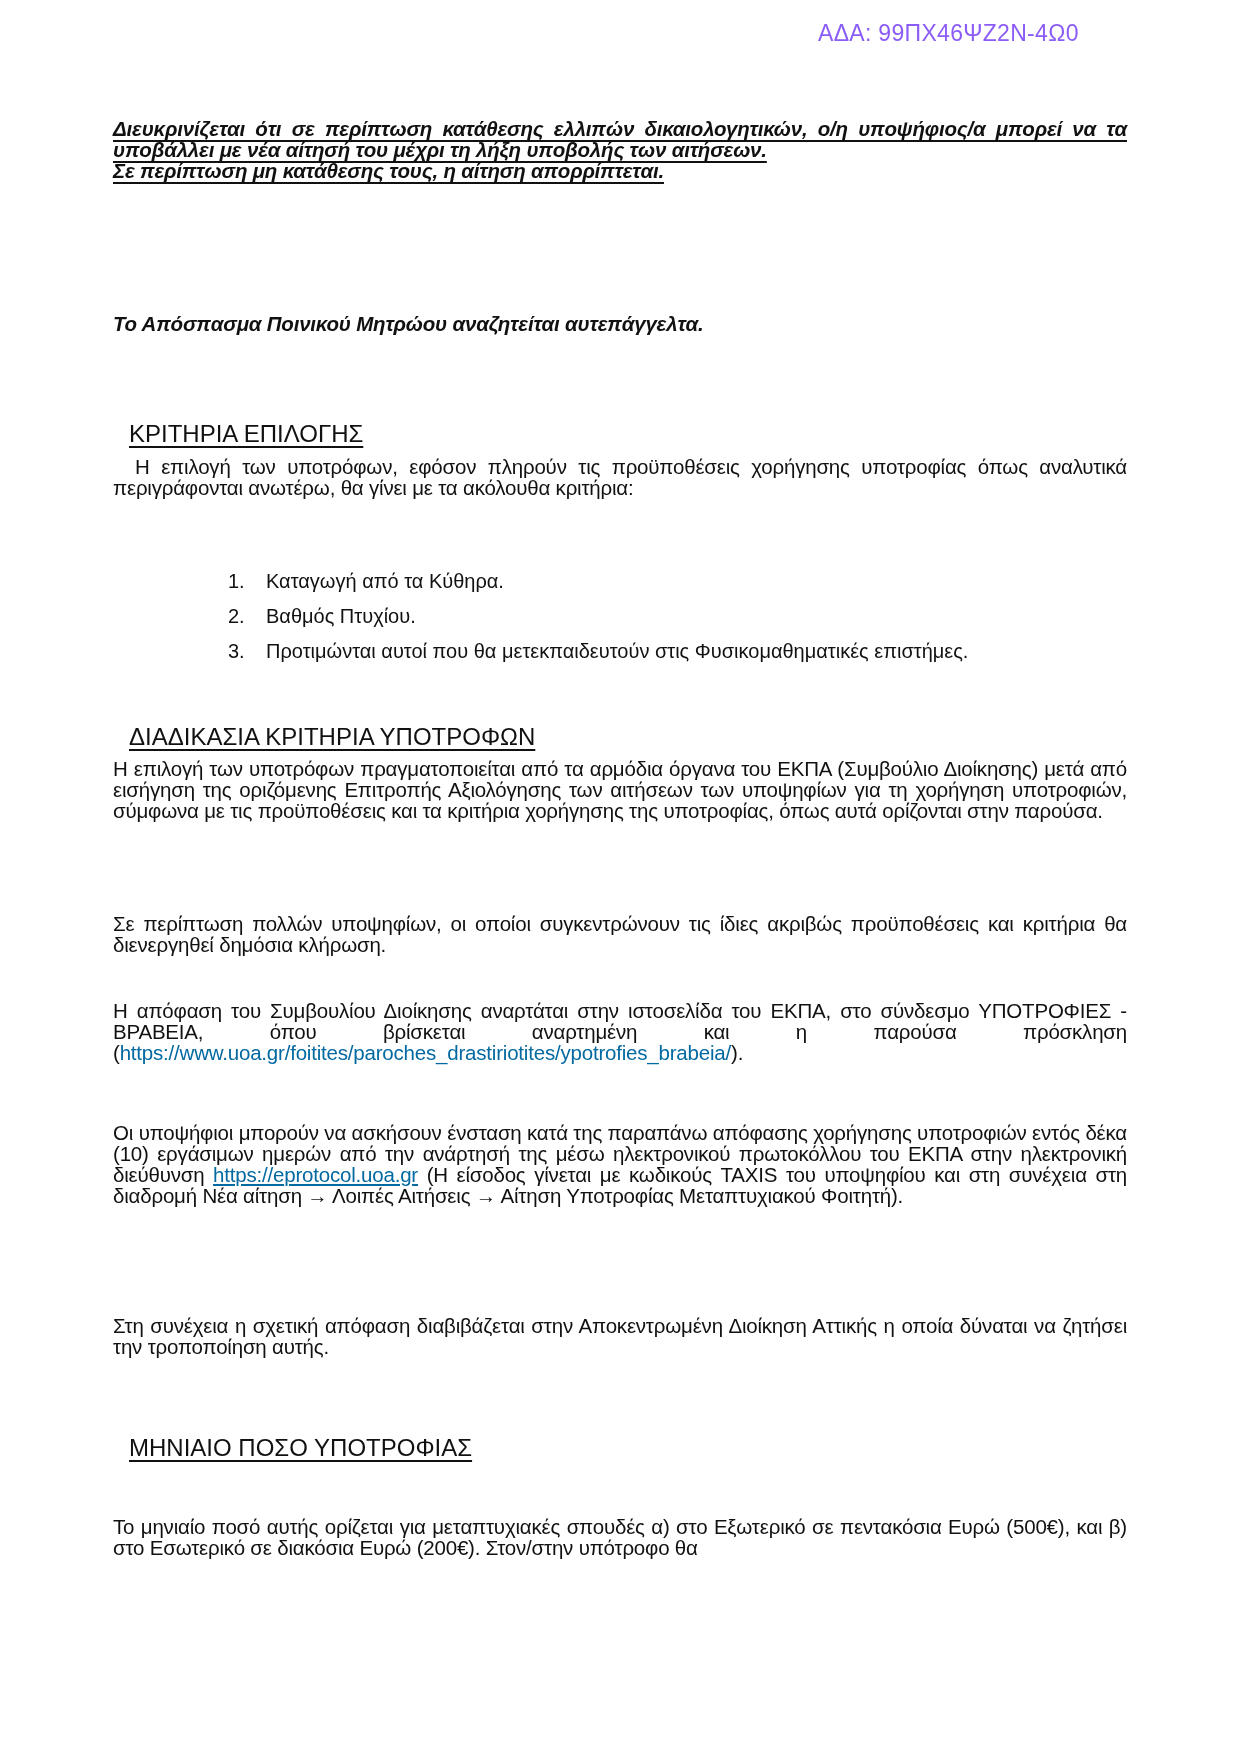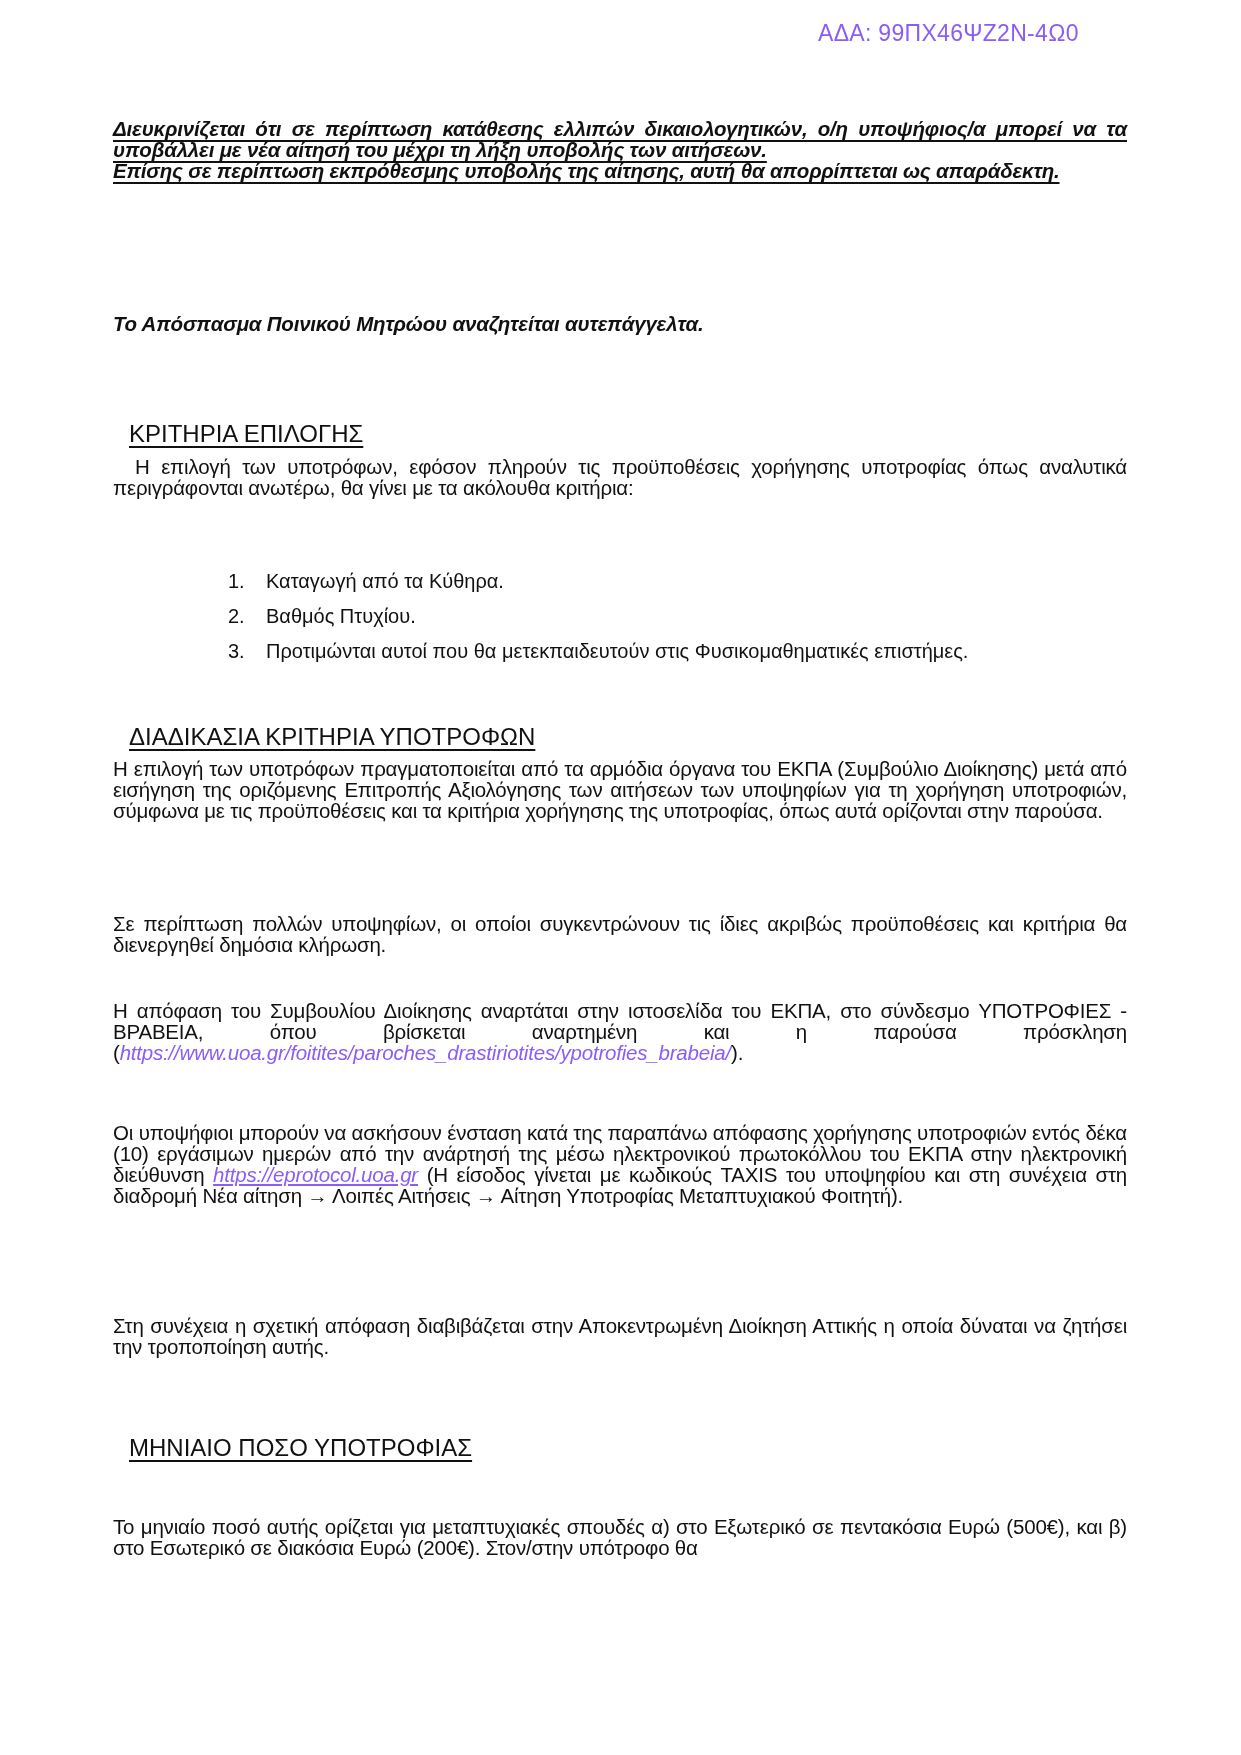--- a/index.html
+++ b/index.html
@@ -13,35 +13,35 @@
   .notice { position: absolute; top: 118px; left: 0; width: 1014px; }
   .notice .p { font-weight: bold; font-style: italic; text-decoration: underline; text-decoration-thickness: 2px;
                text-underline-offset: 4px; }
   .italic-bold { position: absolute; top: 313px; font-weight: bold; font-style: italic; }
   .heading { position: absolute; font-size: 24px; text-decoration: underline; text-underline-offset: 4px;
              font-family: "Liberation Sans Narrow", "Liberation Sans", sans-serif; margin: 16px; }
   .block { position: absolute; left: 0; width: 1014px; }
   ol.crit { position: absolute; left: 115px; top: 564px; margin: 0; padding: 0; list-style: none; }
   ol.crit li { font-family: "Liberation Sans Narrow", "Liberation Sans", sans-serif; font-size: 20px; line-height: 35px; }
   ol.crit li .num { display: inline-block; width: 38px; }
-  a.link { color: #8b5cf6; font-style: italic; }
+  a.link { color: #0369a1; }
   a.link.ul { text-decoration: underline; margin-top: 48px; }
   a.link.noul { text-decoration: none; }
   .indent { text-indent: 22px; }
 </style>
 </head>
 <body>
 
 <div class="ada">ΑΔΑ: 99ΠΧ46ΨΖ2Ν-4Ω0</div>
 
 <div class="page">
 
   <div class="notice">
     <p class="p">Διευκρινίζεται ότι σε περίπτωση κατάθεσης ελλιπών δικαιολογητικών, ο/η υποψήφιος/α μπορεί να τα υποβάλλει με νέα αίτησή του μέχρι τη λήξη υποβολής των αιτήσεων.</p>
-    <p class="p">Επίσης σε περίπτωση εκπρόθεσμης υποβολής της αίτησης, αυτή θα απορρίπτεται ως απαράδεκτη.</p>
+    <p class="p" style="text-align:left">Σε περίπτωση μη κατάθεσης τους, η αίτηση απορρίπτεται.</p>
   </div>
 
   <p class="p italic-bold" style="left:0">Το Απόσπασμα Ποινικού Μητρώου αναζητείται αυτεπάγγελτα.</p>
 
   <h2 class="heading" style="top:404px; left:0; font-weight:normal;">ΚΡΙΤΗΡΙΑ ΕΠΙΛΟΓΗΣ</h2>
 
   <p class="p block indent" style="top:456px;">Η επιλογή των υποτρόφων, εφόσον πληρούν τις προϋποθέσεις χορήγησης υποτροφίας όπως αναλυτικά περιγράφονται ανωτέρω,  θα γίνει με τα ακόλουθα κριτήρια:</p>
 
   <ol class="crit">
     <li><span class="num">1.</span><span>Καταγωγή από τα Κύθηρα.</span></li>

